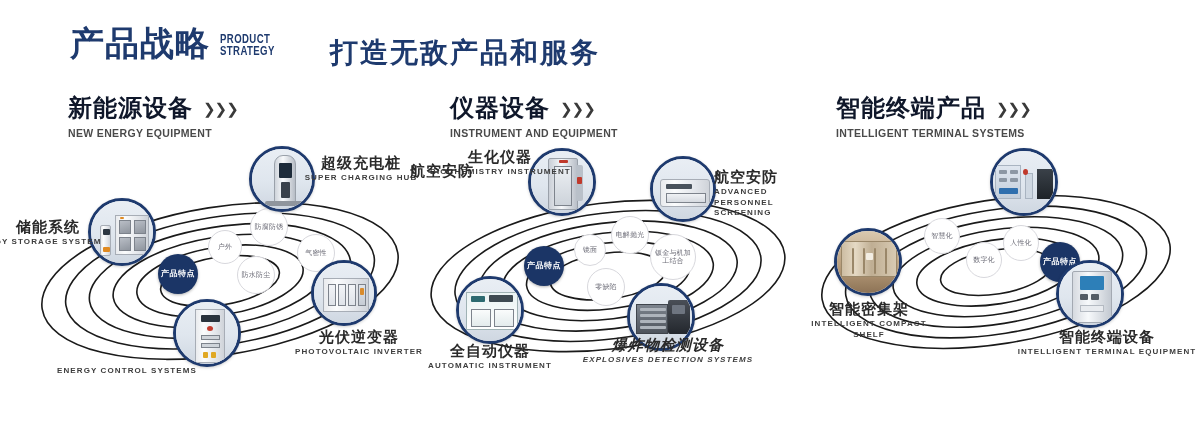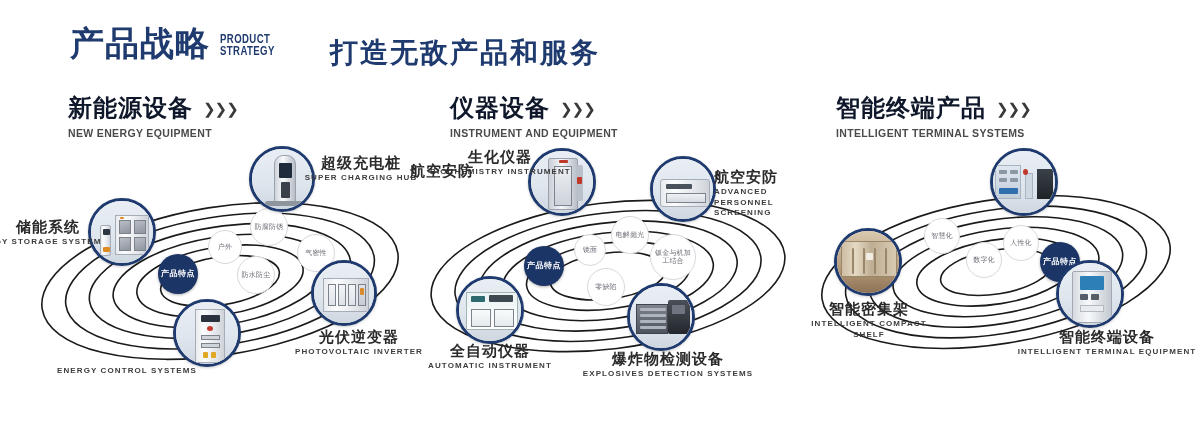--- a/index.html
+++ b/index.html
@@ -307,21 +307,21 @@
           <div class="scr" style="left:3px;top:3px;width:26px;height:3px;background:#aeb4bc;"></div>
           <div class="scr" style="left:3px;top:9px;width:26px;height:3px;background:#aeb4bc;"></div>
           <div class="scr" style="left:3px;top:15px;width:26px;height:3px;background:#aeb4bc;"></div>
           <div class="scr" style="left:3px;top:21px;width:26px;height:3px;background:#aeb4bc;"></div>
         </div>
         <div class="dev" style="left:38px;top:14px;width:22px;height:34px;background:linear-gradient(180deg,#4a4f57,#23272d);border-radius:2px;">
           <div class="scr" style="left:4px;top:5px;width:13px;height:9px;background:#6e7580;"></div>
         </div>
       </div>
     </div>
-    <div class="lbl c" style="left:170px;top:200px;width:180px;">
+    <div class="lbl c" style="left:170px;top:186px;width:180px;font-style:italic;">
       <div class="cn">爆炸物检测设备</div>
       <div class="en">EXPLOSIVES DETECTION SYSTEMS</div>
     </div>
   </div>
 
   <div class="panel" id="panel3">
     <svg class="rings" viewBox="0 0 400 262">
       <g fill="none" stroke="#1a1a1a" stroke-width="1.6" transform="rotate(-9 196 122)">
         <ellipse cx="196" cy="122" rx="56" ry="22"></ellipse>
         <ellipse cx="196" cy="122" rx="80" ry="32"></ellipse>

